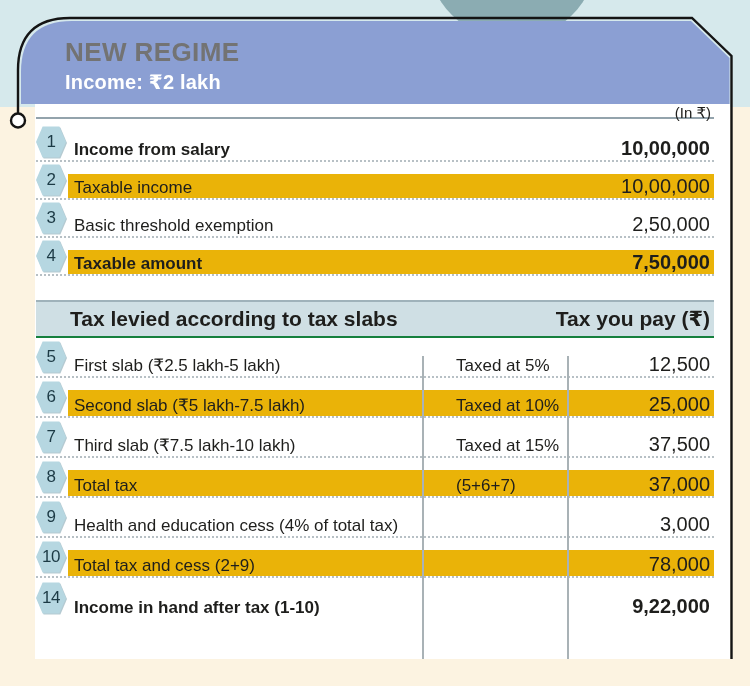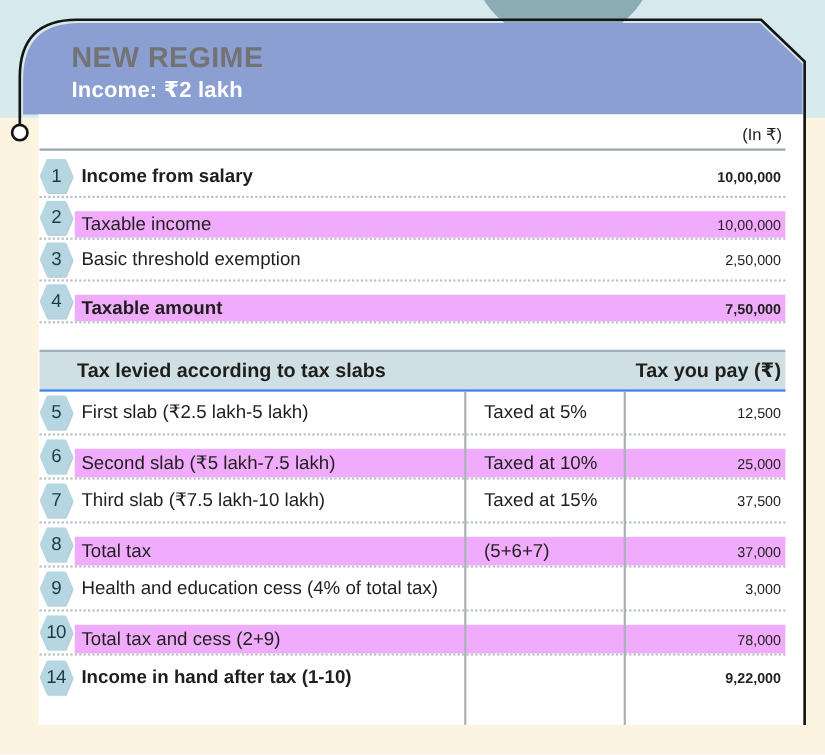--- a/index.html
+++ b/index.html
@@ -12,49 +12,49 @@
   .top-band{position:absolute;left:0;top:0;width:750px;height:107px;background:#D6E9EC;}
   .teal-circle{position:absolute;left:427px;top:-130px;width:170px;height:170px;border-radius:50%;background:#8BACB2;}
   .decor-svg{position:absolute;left:0;top:0;width:750px;height:686px;pointer-events:none;}
   .banner-title{position:absolute;left:65px;top:39px;font-size:26px;line-height:26px;font-weight:bold;color:#737373;letter-spacing:.4px;}
   .banner-sub{position:absolute;left:65px;top:72px;font-size:20px;line-height:20px;font-weight:bold;color:#FFFFFF;letter-spacing:.2px;}
   .card{
     position:absolute;left:35px;top:104px;width:695px;height:555px;
     background:#FFFFFF;box-sizing:border-box;padding:0 16px 0 1px;
   }
   .unit-row{
-    height:33px;box-sizing:border-box;border-bottom:2px solid #93A3AC;
+    height:15px;box-sizing:border-box;border-bottom:2px solid #93A3AC;
     display:flex;align-items:center;justify-content:flex-end;
     font-size:15px;padding:4px 3px 0 0;margin-bottom:5px;
   }
   .row{display:flex;align-items:stretch;box-sizing:border-box;border-bottom:2px dotted #B7C0C5;}
   .row.t1{height:38px;}
   .row.t2{height:40px;}
   .row.last{border-bottom:none;}
   .badge-cell{width:32px;display:flex;align-items:center;flex:none;}
   .badge{width:30px;height:33px;filter:drop-shadow(1px 1.5px 0 rgba(120,158,172,.55));}
   .badge-in{
     width:100%;height:100%;background:#B6D7E1;
     clip-path:polygon(0% 50%,22% 3%,78% 3%,100% 50%,78% 97%,22% 97%);
     display:flex;align-items:center;justify-content:center;
     font-size:17px;color:#1C3A45;letter-spacing:-.5px;
   }
-  .row-body{flex:1;display:flex;align-items:center;padding:0 4px;}
-  .row-body.shaded{background:#f0abfc;margin-top:12px;}
+  .row-body{flex:1;display:flex;align-items:flex-end;padding:0 4px;gap:16px;}
+  .row-body.shaded{background:#eab308;margin-top:12px;}
   .rlabel{flex:1;font-size:17px;padding-left:2px;white-space:nowrap;}
-  .rvalue{font-size:13px;text-align:right;white-space:nowrap;}
+  .rvalue{font-size:20px;text-align:right;white-space:nowrap;}
   .t2 .rlabel{flex:none;width:350px;}
   .rdetail{flex:none;width:117px;box-sizing:border-box;padding-left:16px;font-size:17px;white-space:nowrap;}
   .t2 .rvalue{flex:1;}
   .bold{font-weight:bold;}
   .tgap{height:24px;}
   .slab-header{
     height:38px;box-sizing:border-box;background:#CFDFE4;
-    border-top:2px solid #9FB2BA;border-bottom:2px solid #3b82f6;
-    display:flex;align-items:center;font-weight:bold;font-size:18px;
+    border-top:2px solid #9FB2BA;border-bottom:2px solid #15803d;
+    display:flex;align-items:center;font-weight:bold;font-size:21px;
     padding:0 4px 0 34px;
   }
   .slab-header .left{flex:1;}
   .vsep{position:absolute;top:252px;height:303px;width:2px;background:#A9B2B6;}
   .vsep.v1{left:387px;}
   .vsep.v2{left:532px;}
 </style>
 </head>
 <body>
 

